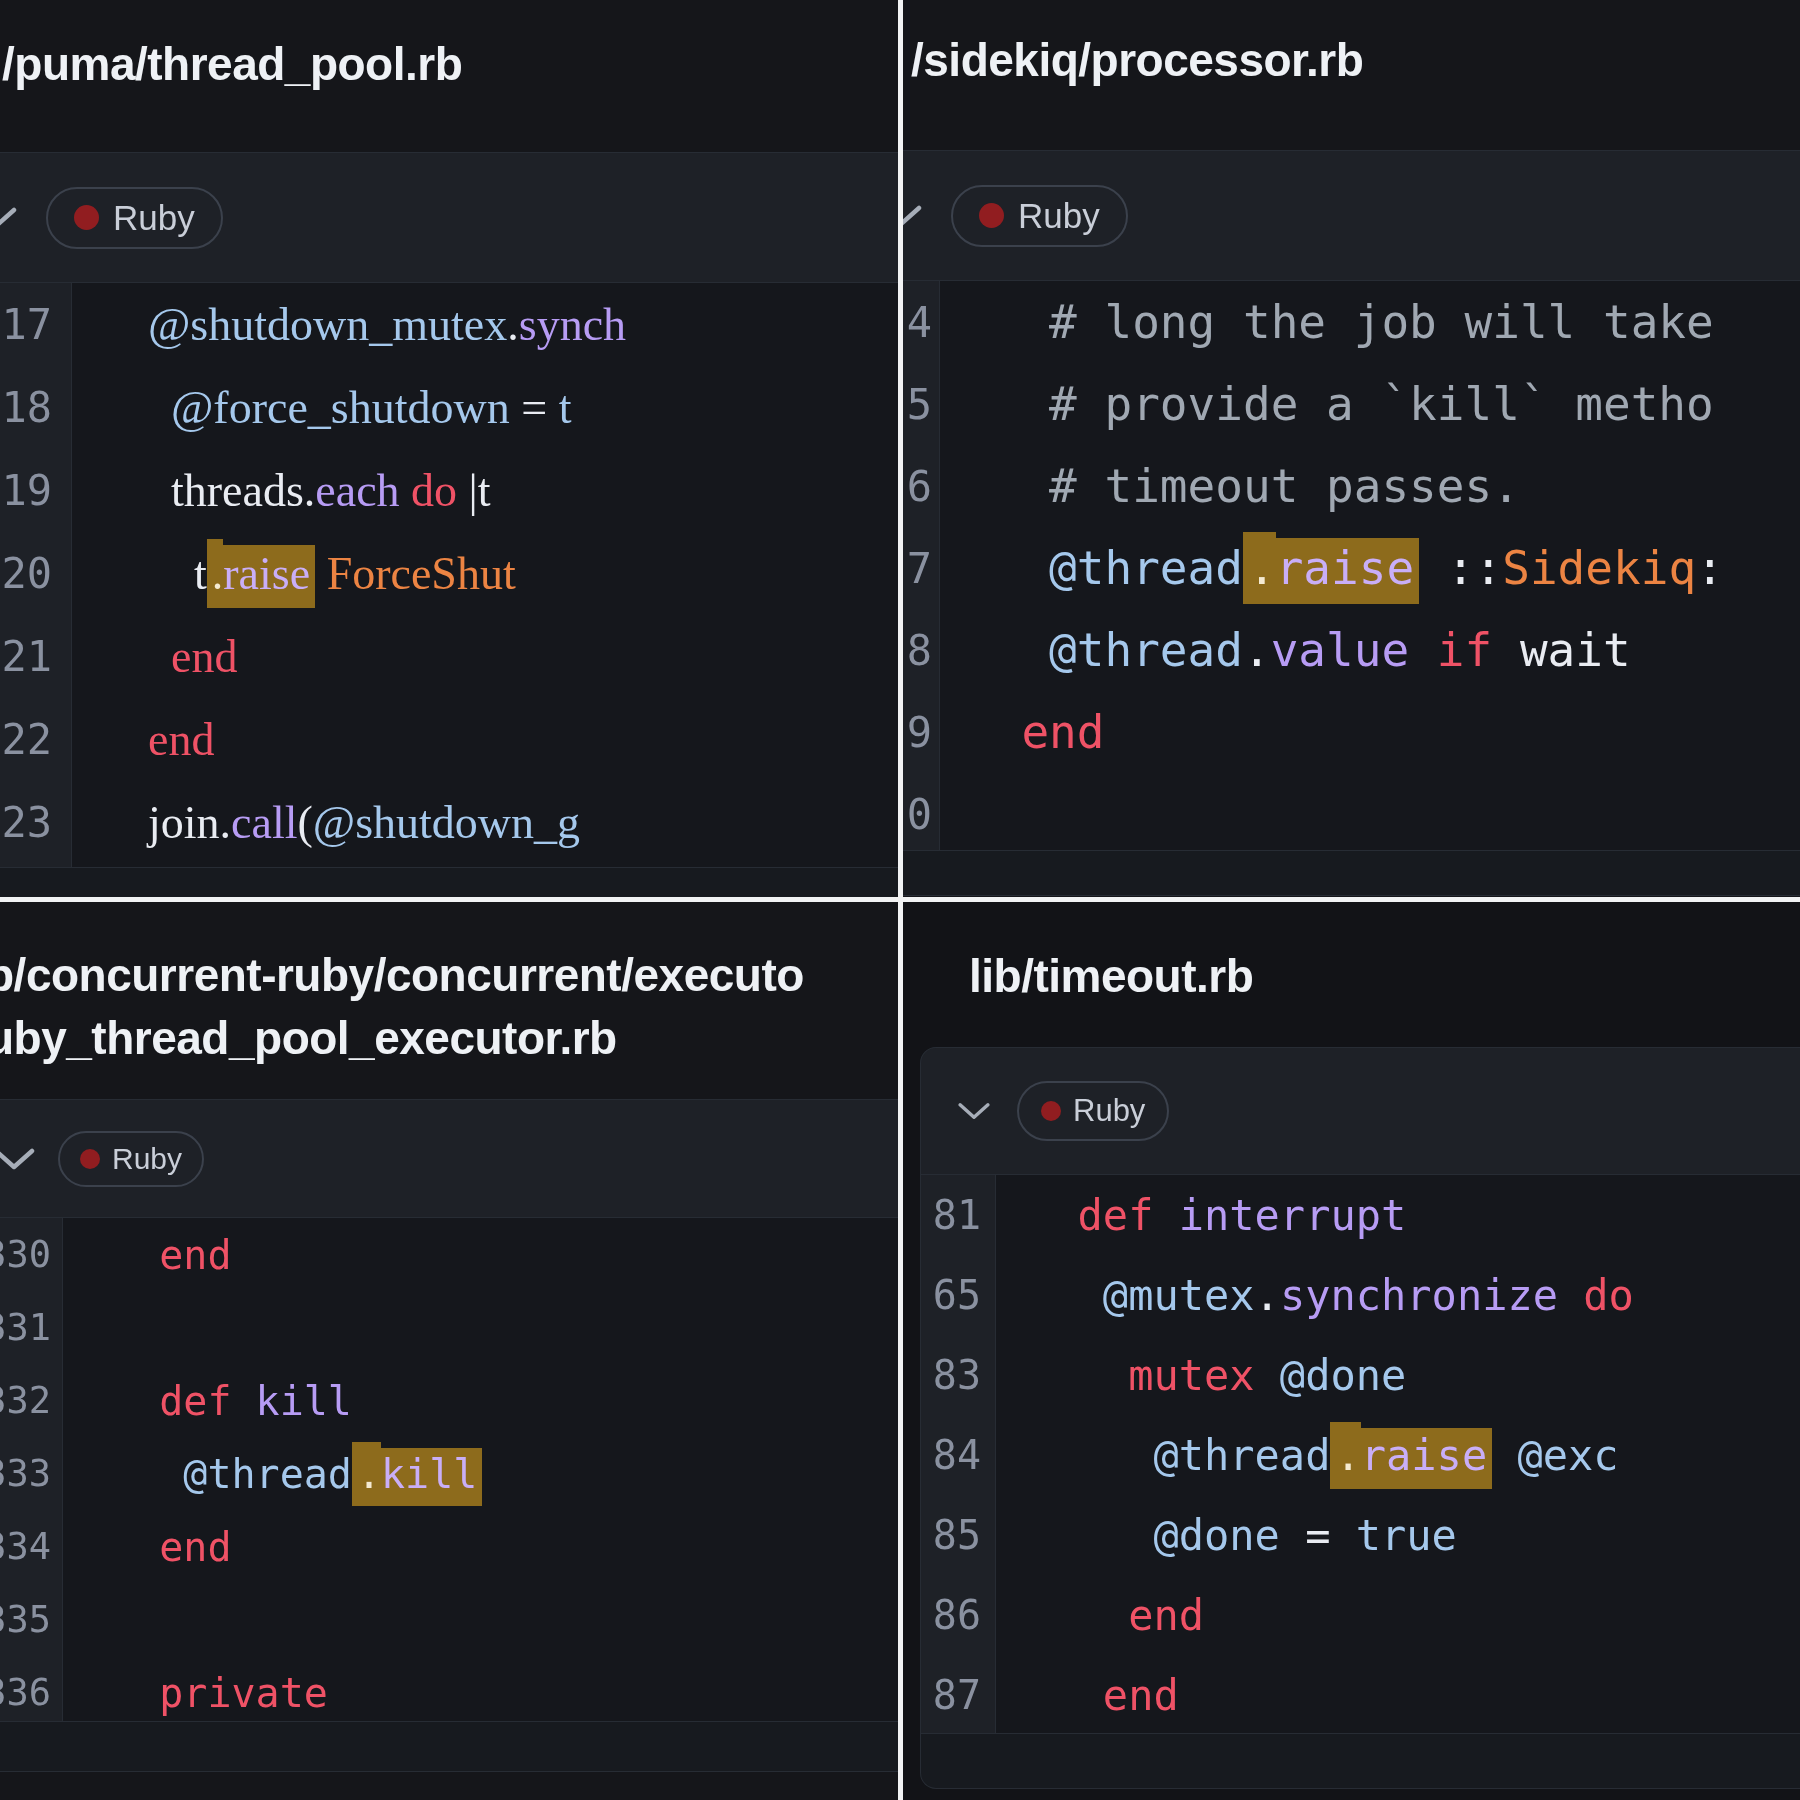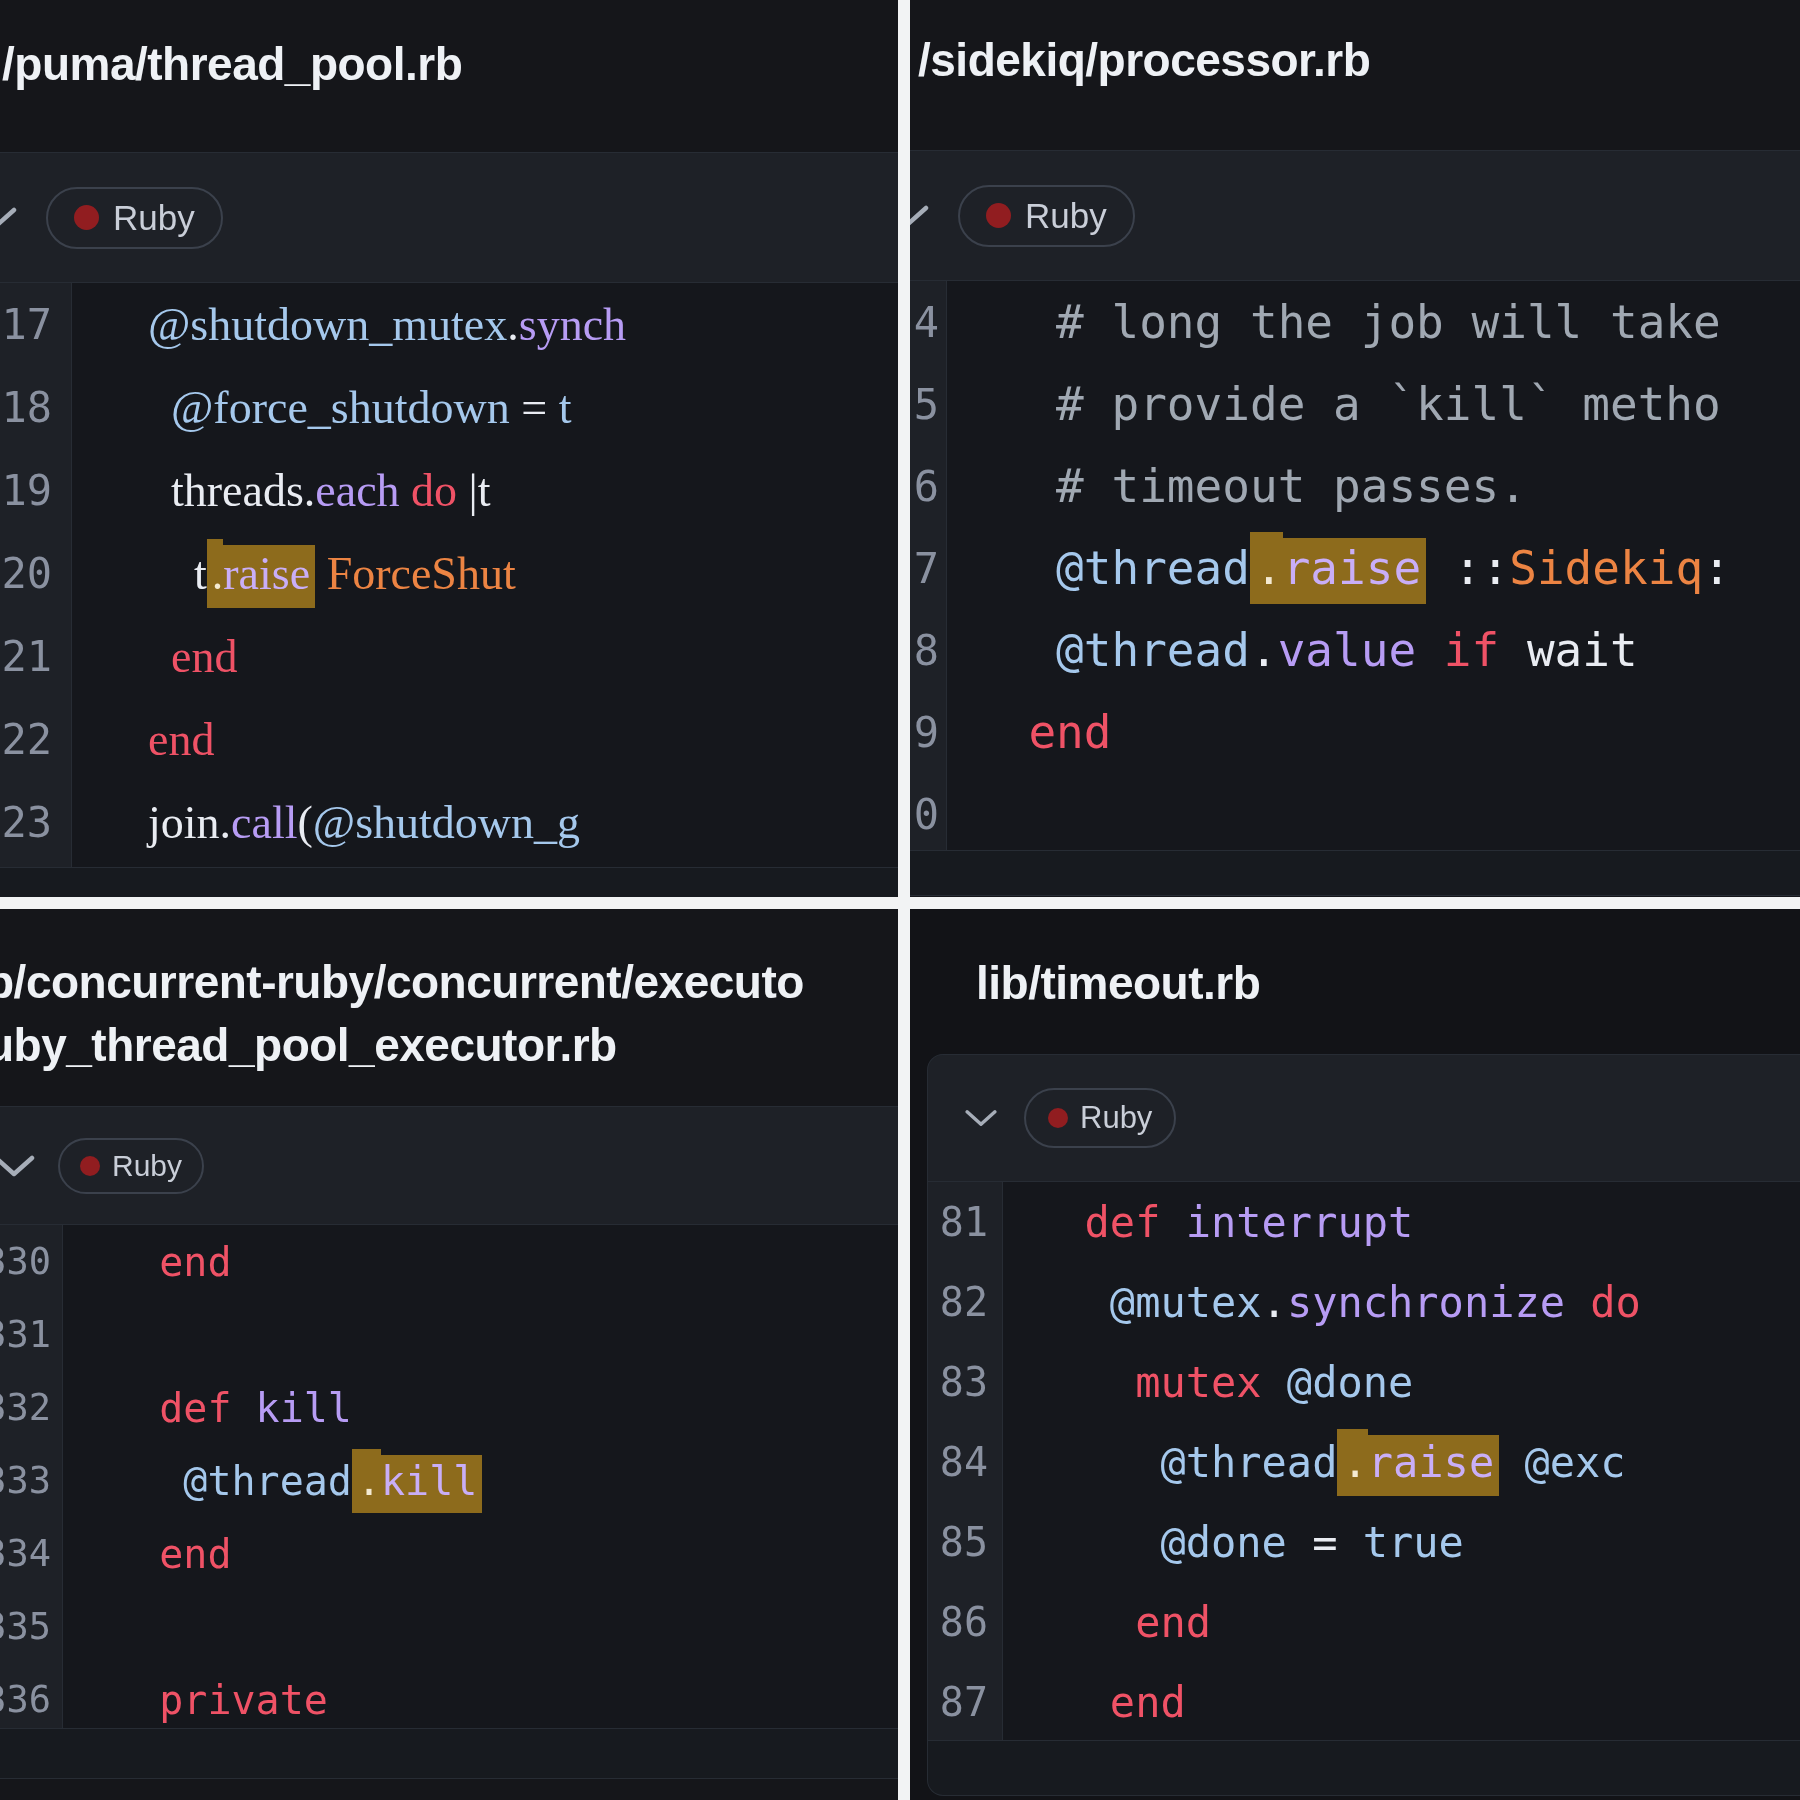--- a/index.html
+++ b/index.html
@@ -2,21 +2,21 @@
 <html style="--page_bg: #15161a; --page_bg_dark: #121317; --divider: #f2f3f4; --strip_bg: #1e2127; --code_bg: #15171c; --gutter_bg: #1e2127; --footer_bg: #171a1f; --card_border: #272c34; --title_text: #eef1f5; --pill_border: #3b414c; --pill_text: #c9ced8; --ruby_dot: #911d20; --line_number: #8a91a0; --chevron: #a6adb8; --syn_plain: #e9ecf2; --syn_blue: #a5c8ec; --syn_purple: #b79cf4; --syn_red: #ef5266; --syn_orange: #ec8443; --syn_comment: #a0a8b2; --hl_bg: #8d6b1c; --hl_dot: #f4ead2; --hl_word: #c9aef7;"><head>
 <meta charset="utf-8">
 <style>
   * { margin:0; padding:0; box-sizing:border-box; }
   html,body { background:#000; }
   .grid {
     width:1800px; height:1800px;
     display:grid;
     grid-template-columns:898px 898px;
     grid-template-rows:897px 899px;
-    gap:12px;
+    gap:5px;
     background:var(--divider,#f2f3f4);
     font-family:"Liberation Sans",sans-serif;
   }
   .panel { position:relative; overflow:hidden; background:var(--page_bg,#15161a); }
   .panel.br { background:var(--page_bg_dark,#121317); }
 
   .title {
     position:absolute; z-index:3;
     font-weight:600; font-size:46px; line-height:60px;
     color:var(--title_text,#eef1f5); letter-spacing:-0.5px; white-space:nowrap;
@@ -277,21 +277,21 @@
       </div>
     </div>
     <div class="codewrap">
       <div class="gutterbg"></div>
       <div class="rows">
           <div class="row">
             <span class="ln">81</span>
             <span class="codeline"><span class="c-red">  def</span><span class="c-purple"> interrupt</span></span>
           </div>
           <div class="row">
-            <span class="ln">82</span>
+            <span class="ln">65</span>
             <span class="codeline"><span class="c-blue">   @mutex</span><span class="c-plain">.</span><span class="c-purple">synchronize</span><span class="c-plain"> </span><span class="c-red">do</span></span>
           </div>
           <div class="row">
             <span class="ln">83</span>
             <span class="codeline"><span class="c-red">    mutex</span><span class="c-blue"> @done</span></span>
           </div>
           <div class="row">
             <span class="ln">84</span>
             <span class="codeline"><span class="c-blue">     @thread</span><span class="c-hlDot">.</span><span class="c-hlWord">raise</span><span class="c-plain"> </span><span class="c-blue">@exc</span></span>
           </div>

